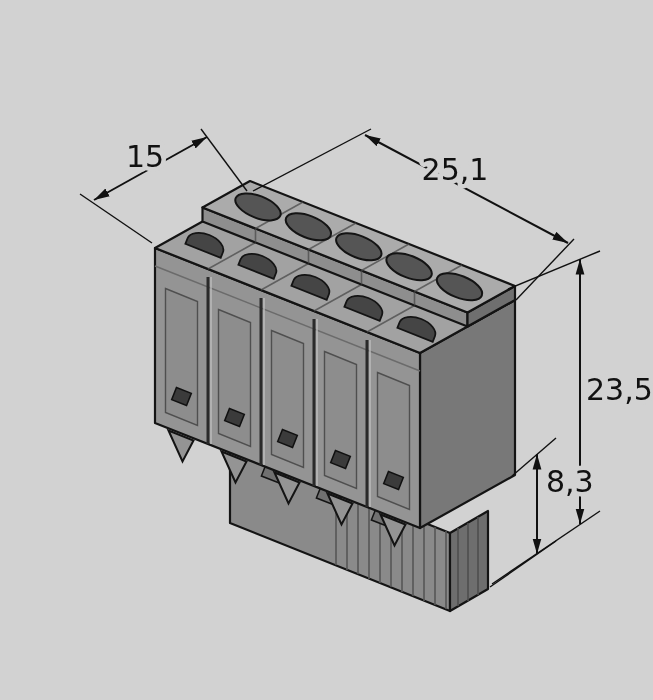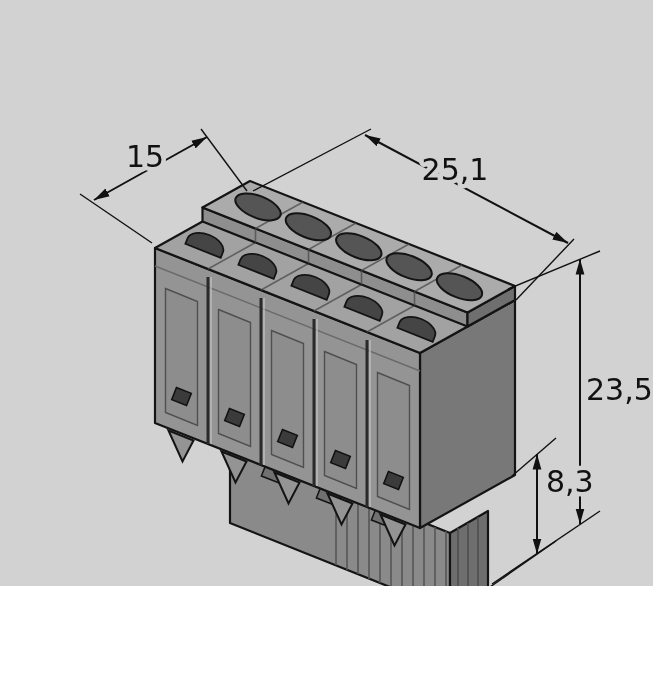--- a/index.html
+++ b/index.html
@@ -1,16 +1,16 @@
 <!DOCTYPE html>
 <html><head>
 <meta charset="utf-8">
 <style>
   html,body{margin:0;padding:0;background:#ffffff;}
-  #stage{width:653px;height:586px;position:relative;overflow:hidden;background:#5eead4;text-decoration:underline;}
+  #stage{width:653px;height:700px;position:relative;overflow:hidden;background:#5eead4;text-decoration:underline;}
   svg{display:block;}
   .ol{stroke:#141414;stroke-width:2.2;stroke-linejoin:round;}
   .thin{stroke:#4a4a4a;stroke-width:1.6;opacity:.75;}
   .dimline{stroke:#111;stroke-width:2;fill:none;}
   .extline{stroke:#111;stroke-width:1.4;fill:none;}
   .dim-label{
     font-family:"DejaVu Sans","Liberation Sans",sans-serif;
     font-size:30px;fill:#111;
     paint-order:stroke;stroke:#d2d2d2;stroke-width:9px;stroke-linejoin:round;
   }

